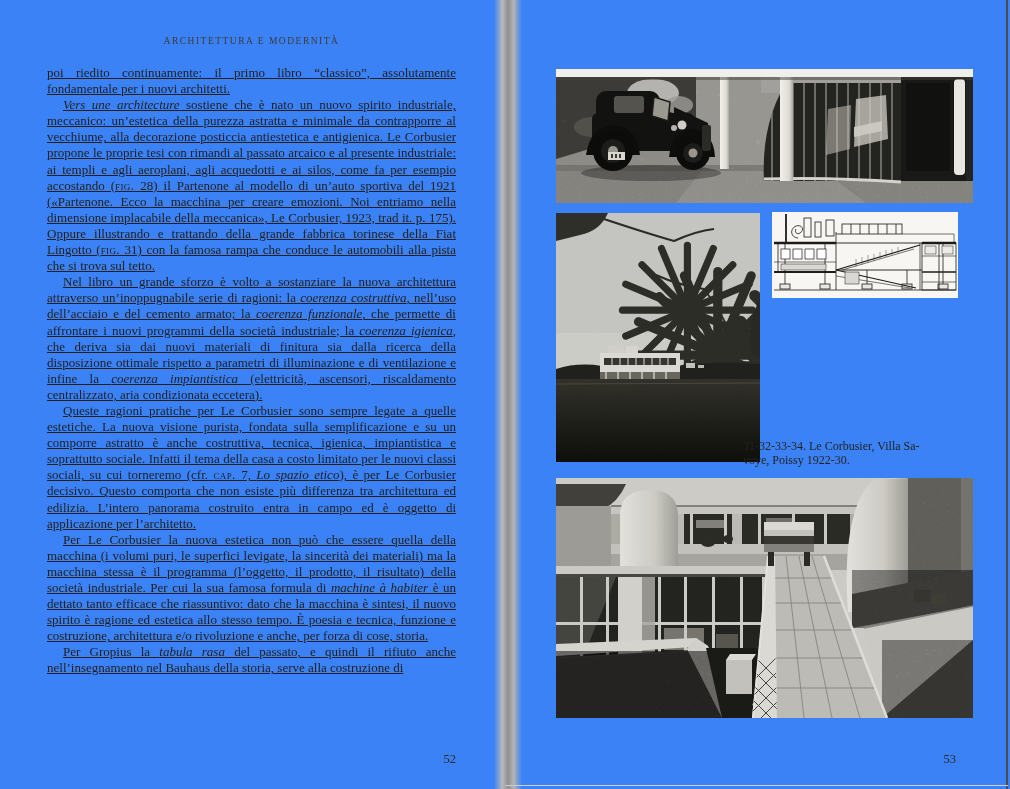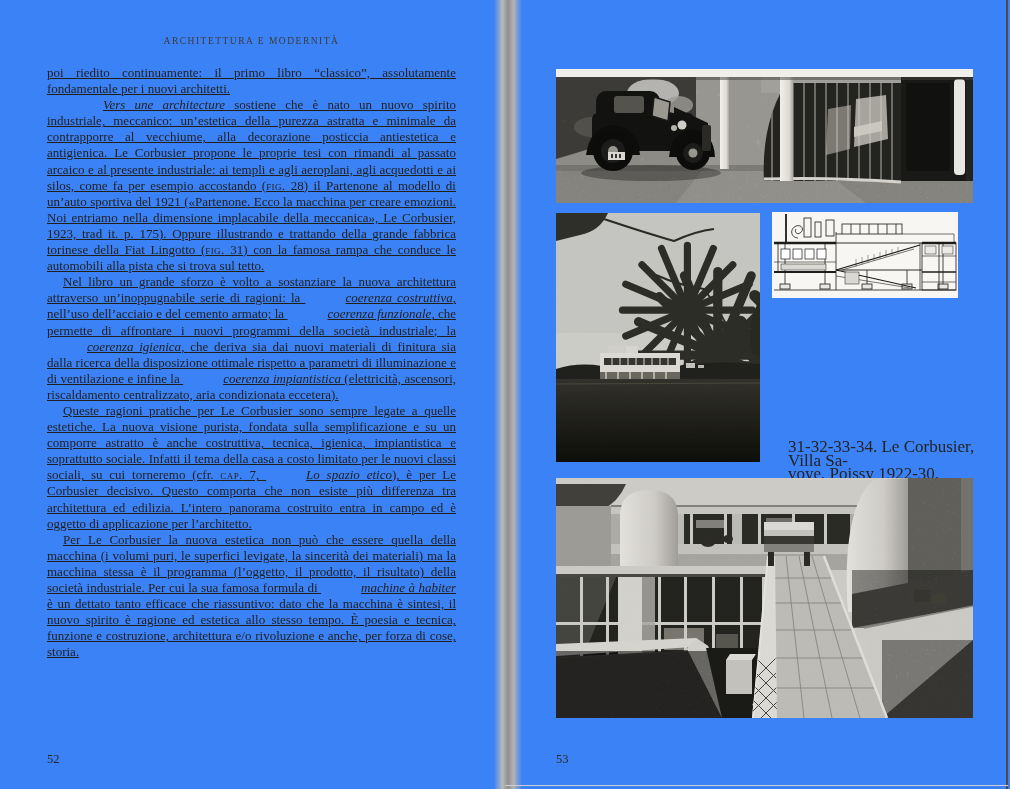--- a/index.html
+++ b/index.html
@@ -9,54 +9,55 @@
   #gutter{position:absolute;left:494px;top:0;width:28px;height:789px;
     background:linear-gradient(90deg,rgba(255,255,255,0) 0%,#b9b9b9 30%,#8f8f8f 50%,#b4b4b4 70%,rgba(255,255,255,0) 100%);}
   #edge-right{position:absolute;left:1006px;top:0;width:2px;height:789px;background:#4b4b4b;}
   #edge-bottom{position:absolute;left:505px;top:785px;width:503px;height:1px;background:#cfcfcf;}
 
   
   .running-header{position:absolute;top:36px;font-size:9.5px;line-height:11px;letter-spacing:1.5px;
     color:#3c3b39;text-align:center;white-space:nowrap;}
   #header-left{left:47px;width:409px;}
   #header-right{left:556px;width:417px;}
-  .folio{position:absolute;top:752px;font-size:12.5px;text-align:left;color:#2a2927;}
+  .folio{position:absolute;top:752px;font-size:12.5px;text-align:right;color:#2a2927;}
   #folio-left{left:47px;width:409px;}
   #folio-right{left:556px;width:400px;}
 
   
   #body-text{position:absolute;left:47px;top:65px;width:409px;font-size:13px;line-height:16.1px;
     text-align:justify;color:#201f1e;}
   #body-text p{margin:0;text-decoration:underline;}
   #body-text p.indent{text-indent:16px;}
-  .it{font-style:italic;margin-left:40px;}
+  .it{font-style:italic;}
   .sc{font-variant:small-caps;letter-spacing:.4px;}
 
   
   .fig{position:absolute;overflow:hidden;background:#d8d6d1;}
   #fig-top{left:556px;top:69px;width:417px;height:134px;}
   #fig-midleft{left:556px;top:213px;width:204px;height:249px;}
   #fig-section{left:772px;top:212px;width:186px;height:86px;background:#f7f6f3;}
   #fig-bottom{left:556px;top:478px;width:417px;height:240px;}
   .fig svg{display:block;width:100%;height:100%;}
 
-  #caption{position:absolute;left:788px;top:440px;width:202px;font-size:17px;line-height:13.5px;color:#242322;}
+  #caption{position:absolute;left:743px;top:440px;width:202px;font-size:12px;line-height:13.5px;color:#242322;}
 </style>
 </head>
 <body>
 
 <div id="spread">
 
   <div class="running-header" id="header-left">ARCHITETTURA E MODERNITÀ</div>
   <div id="body-text">
       <p class="para"><span>poi riedito continuamente: il primo libro “classico”, assolutamente fondamentale per i nuovi architetti.</span></p>
       <p class="para indent"><span class="it">Vers une architecture</span><span> sostiene che è nato un nuovo spirito industriale, meccanico: un’estetica della purezza astratta e minimale da contrapporre al vecchiume, alla decorazione posticcia antiestetica e antigienica. Le Corbusier propone le proprie tesi con rimandi al passato arcaico e al presente industriale: ai templi e agli aeroplani, agli acquedotti e ai silos, come fa per esempio accostando (</span><span class="sc">fig.</span><span> 28) il Partenone al modello di un’auto sportiva del 1921 («Partenone. Ecco la macchina per creare emozioni. Noi entriamo nella dimensione implacabile della meccanica», Le Corbusier, 1923, trad it. p. 175). Oppure illustrando e trattando della grande fabbrica torinese della Fiat Lingotto (</span><span class="sc">fig.</span><span> 31) con la famosa rampa che conduce le automobili alla pista che si trova sul tetto.</span></p>
       <p class="para indent"><span>Nel libro un grande sforzo è volto a sostanziare la nuova architettura attraverso un’inoppugnabile serie di ragioni: la </span><span class="it">coerenza costruttiva</span><span>, nell’uso dell’acciaio e del cemento armato; la </span><span class="it">coerenza funzionale</span><span>, che permette di affrontare i nuovi programmi della società industriale; la </span><span class="it">coerenza igienica</span><span>, che deriva sia dai nuovi materiali di finitura sia dalla ricerca della disposizione ottimale rispetto a parametri di illuminazione e di ventilazione e infine la </span><span class="it">coerenza impiantistica</span><span> (elettricità, ascensori, riscaldamento centralizzato, aria condizionata eccetera).</span></p>
       <p class="para indent"><span>Queste ragioni pratiche per Le Corbusier sono sempre legate a quelle estetiche. La nuova visione purista, fondata sulla semplificazione e su un comporre astratto è anche costruttiva, tecnica, igienica, impiantistica e soprattutto sociale. Infatti il tema della casa a costo limitato per le nuovi classi sociali, su cui torneremo (cfr. </span><span class="sc">cap.</span><span> 7, </span><span class="it">Lo spazio etico</span><span>), è per Le Corbusier decisivo. Questo comporta che non esiste più differenza tra architettura ed edilizia. L’intero panorama costruito entra in campo ed è oggetto di applicazione per l’architetto.</span></p>
       <p class="para indent"><span>Per Le Corbusier la nuova estetica non può che essere quella della macchina (i volumi puri, le superfici levigate, la sincerità dei materiali) ma la macchina stessa è il programma (l’oggetto, il prodotto, il risultato) della società industriale. Per cui la sua famosa formula di </span><span class="it">machine à habiter</span><span> è un dettato tanto efficace che riassuntivo: dato che la macchina è sintesi, il nuovo spirito è ragione ed estetica allo stesso tempo. È poesia e tecnica, funzione e costruzione, architettura e/o rivoluzione e anche, per forza di cose, storia.</span></p>
+      <p class="para indent"><span>Per Gropius la </span><span class="it">tabula rasa</span><span> del passato, e quindi il rifiuto anche nell’insegnamento nel Bauhaus della storia, serve alla costruzione di</span></p>
     </div>
   <div class="folio" id="folio-left">52</div>
 
 
   <div class="fig" id="fig-top">
   <svg viewBox="0 0 417 134" preserveAspectRatio="none">
     <defs>
       <filter id="nzA" x="0" y="0" width="100%" height="100%">
         <feTurbulence type="fractalNoise" baseFrequency="0.9" numOctaves="2" stitchTiles="stitch"></feTurbulence>
         <feColorMatrix type="matrix" values="0 0 0 0 0  0 0 0 0 0  0 0 0 0 0  0.8 0.8 0.8 0 0"></feColorMatrix>

